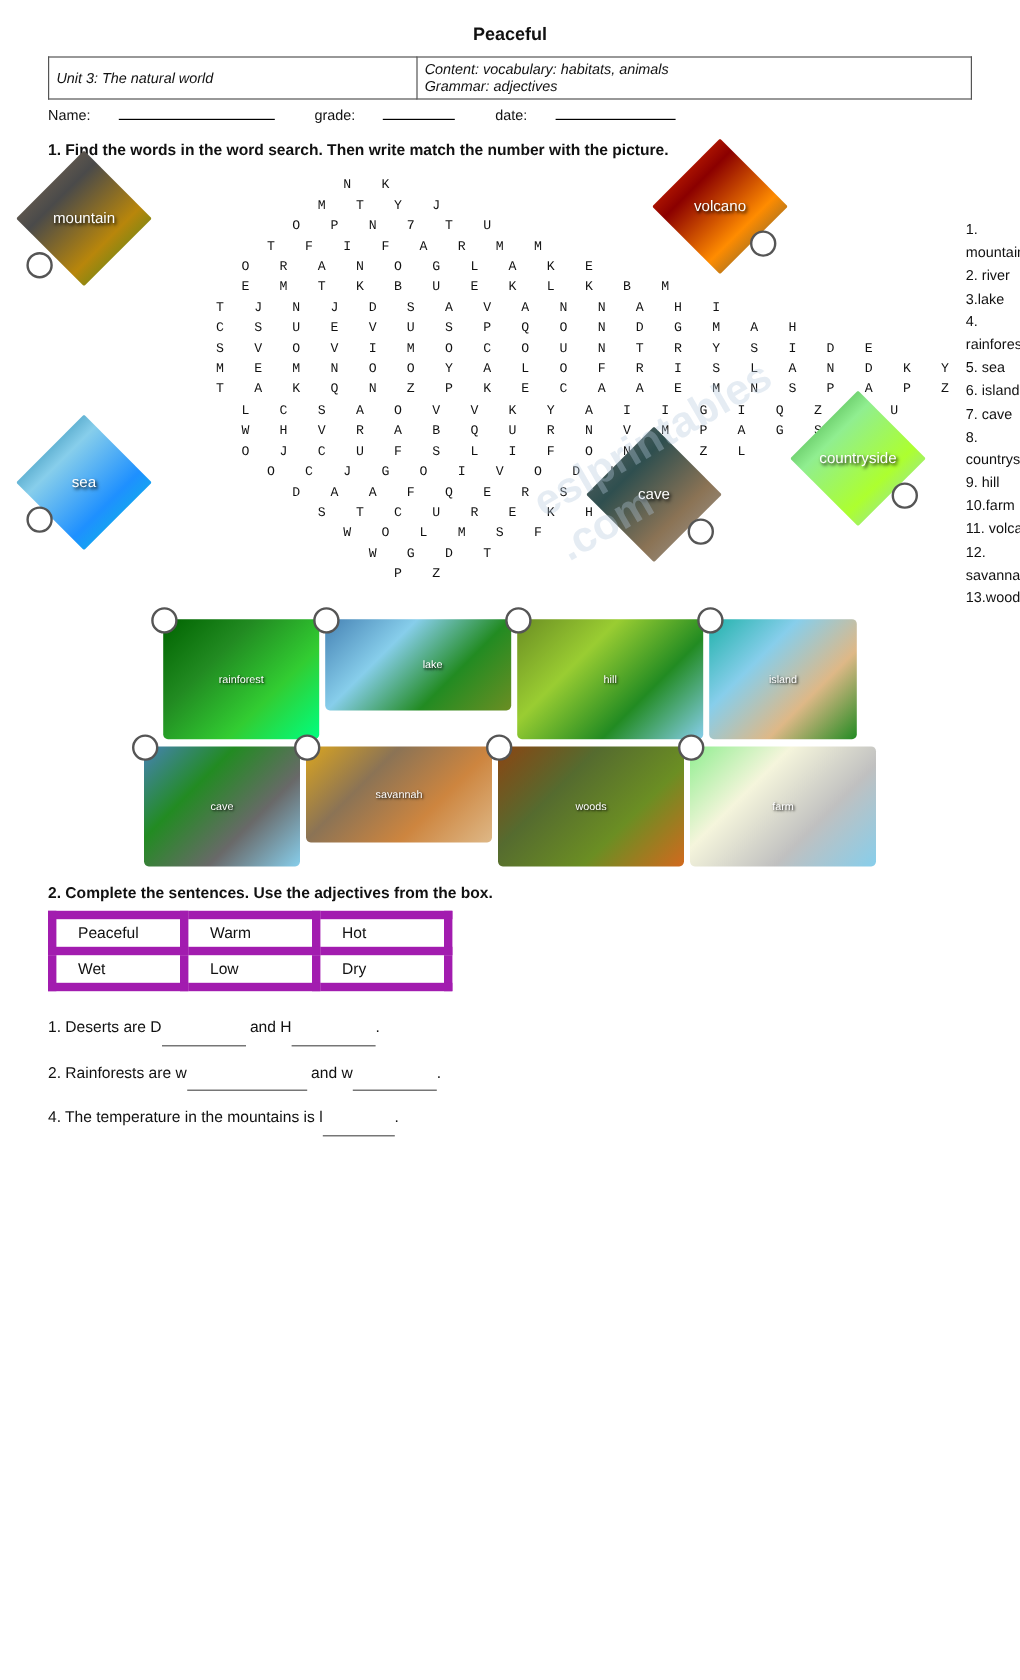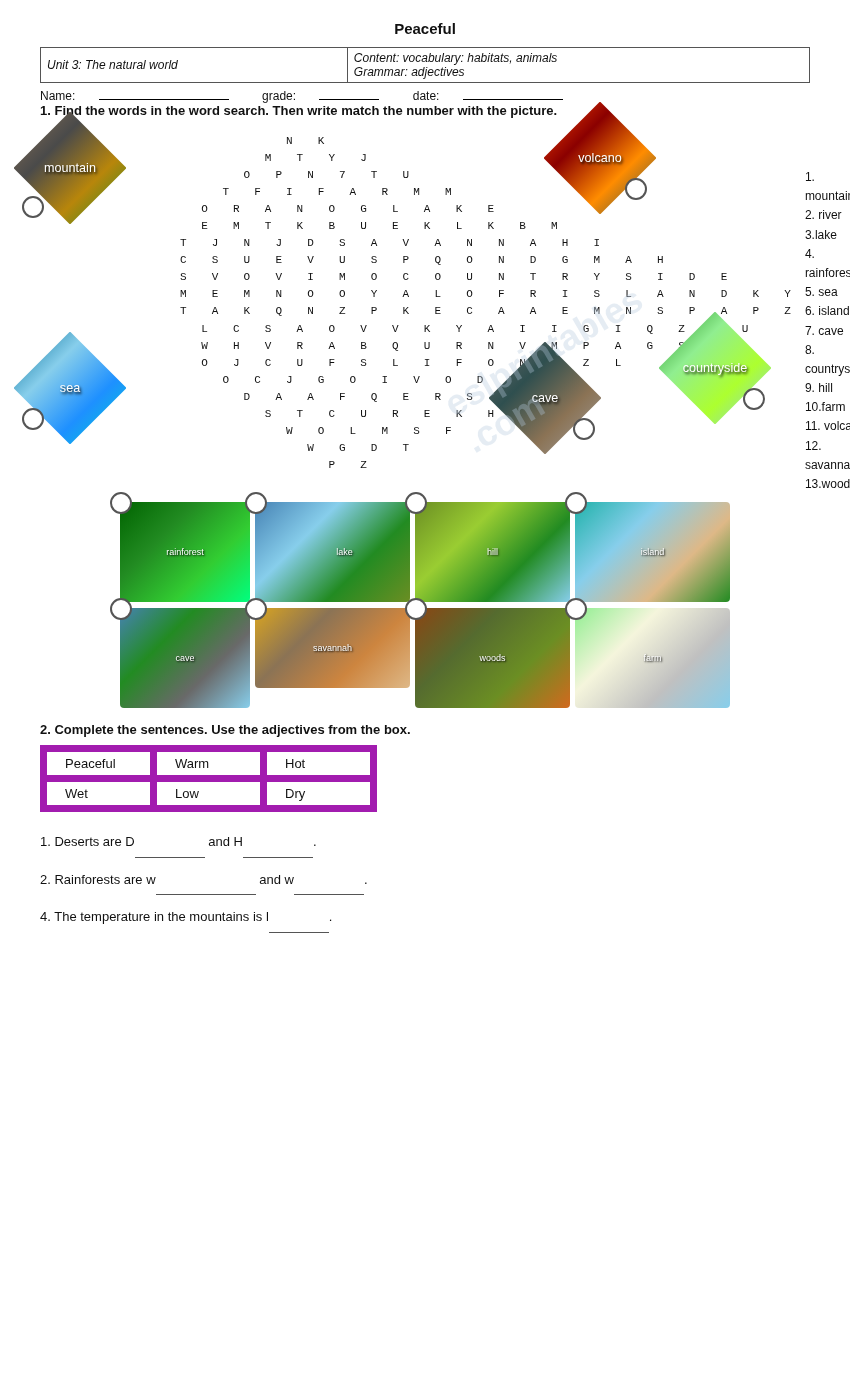--- a/index.html
+++ b/index.html
@@ -30,21 +30,21 @@
     }
     .header-table td {
       border: 1px solid #555;
       padding: 3px 6px;
       font-style: italic;
     }
 
     .name-line {
       font-family: Arial, sans-serif;
       font-size: 12px;
-      margin-bottom: 0;
+      margin-bottom: 14px;
     }
     .name-line span { margin-right: 20px; }
     .name-line .underline { display: inline-block; width: 130px; border-bottom: 1px solid #000; }
     .name-line .underline-sm { display: inline-block; width: 60px; border-bottom: 1px solid #000; }
     .name-line .underline-md { display: inline-block; width: 100px; border-bottom: 1px solid #000; }
 
     .section-instruction {
       font-family: Arial, sans-serif;
       font-size: 13px;
       margin-bottom: 10px;
@@ -309,29 +309,29 @@
   </div>
 </div>
 
 <div class="bottom-images-area">
   <div style="position:relative; display:inline-block;">
     <div class="circle-bullet" style="position:absolute; top:-10px; left:-10px;"></div>
     <div class="rect-img color-rainforest" style="width:130px;height:100px;">rainforest</div>
   </div>
   <div style="position:relative; display:inline-block;">
     <div class="circle-bullet" style="position:absolute; top:-10px; left:-10px;"></div>
-    <div class="rect-img color-lake" style="width:155px;height:100px;padding-left:24px;">lake</div>
+    <div class="rect-img color-lake" style="width:155px;height:76px;padding-left:24px;">lake</div>
   </div>
   <div style="position:relative; display:inline-block;">
     <div class="circle-bullet" style="position:absolute; top:-10px; left:-10px;"></div>
     <div class="rect-img color-hill" style="width:155px;height:100px;">hill</div>
   </div>
   <div style="position:relative; display:inline-block;">
     <div class="circle-bullet" style="position:absolute; top:-10px; left:-10px;"></div>
-    <div class="rect-img color-island" style="width:155px;height:100px;">island</div>
+    <div class="rect-img color-island" style="width:123px;height:100px;">island</div>
   </div>
 </div>
 
 <div class="bottom-images-area">
   <div style="position:relative; display:inline-block;">
     <div class="circle-bullet" style="position:absolute; top:-10px; left:-10px;"></div>
     <div class="rect-img color-river" style="width:130px;height:100px;">cave</div>
   </div>
   <div style="position:relative; display:inline-block;">
     <div class="circle-bullet" style="position:absolute; top:-10px; left:-10px;"></div>

